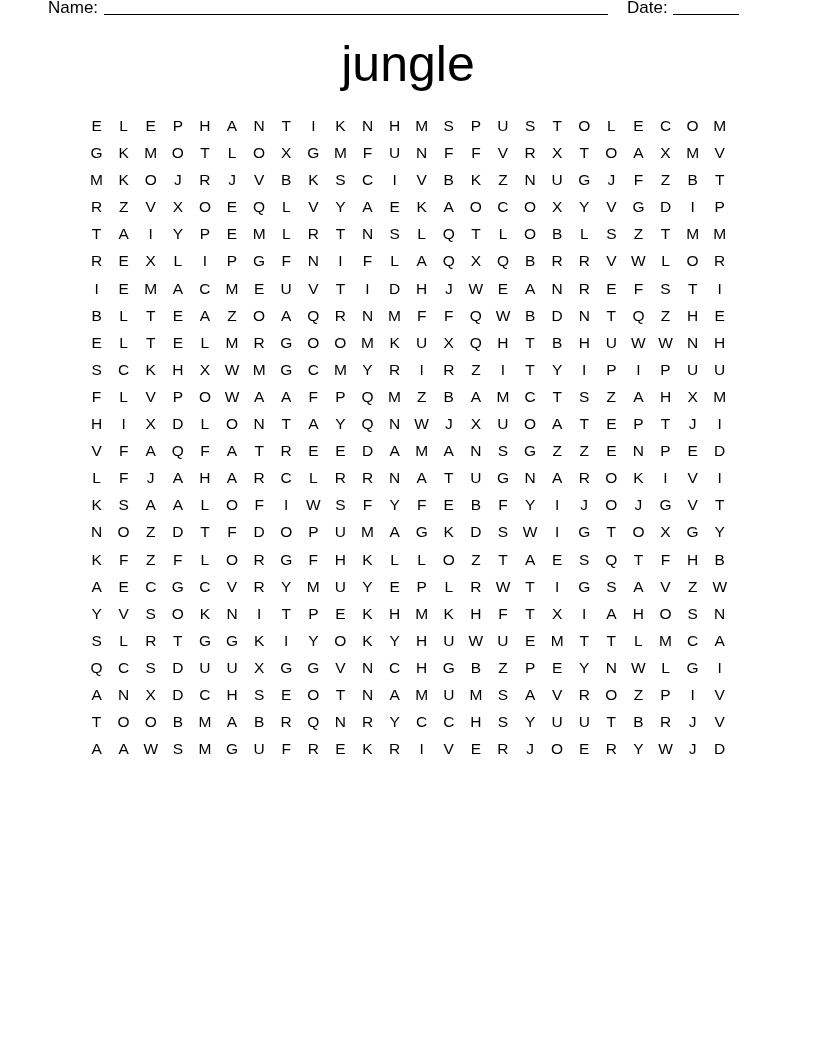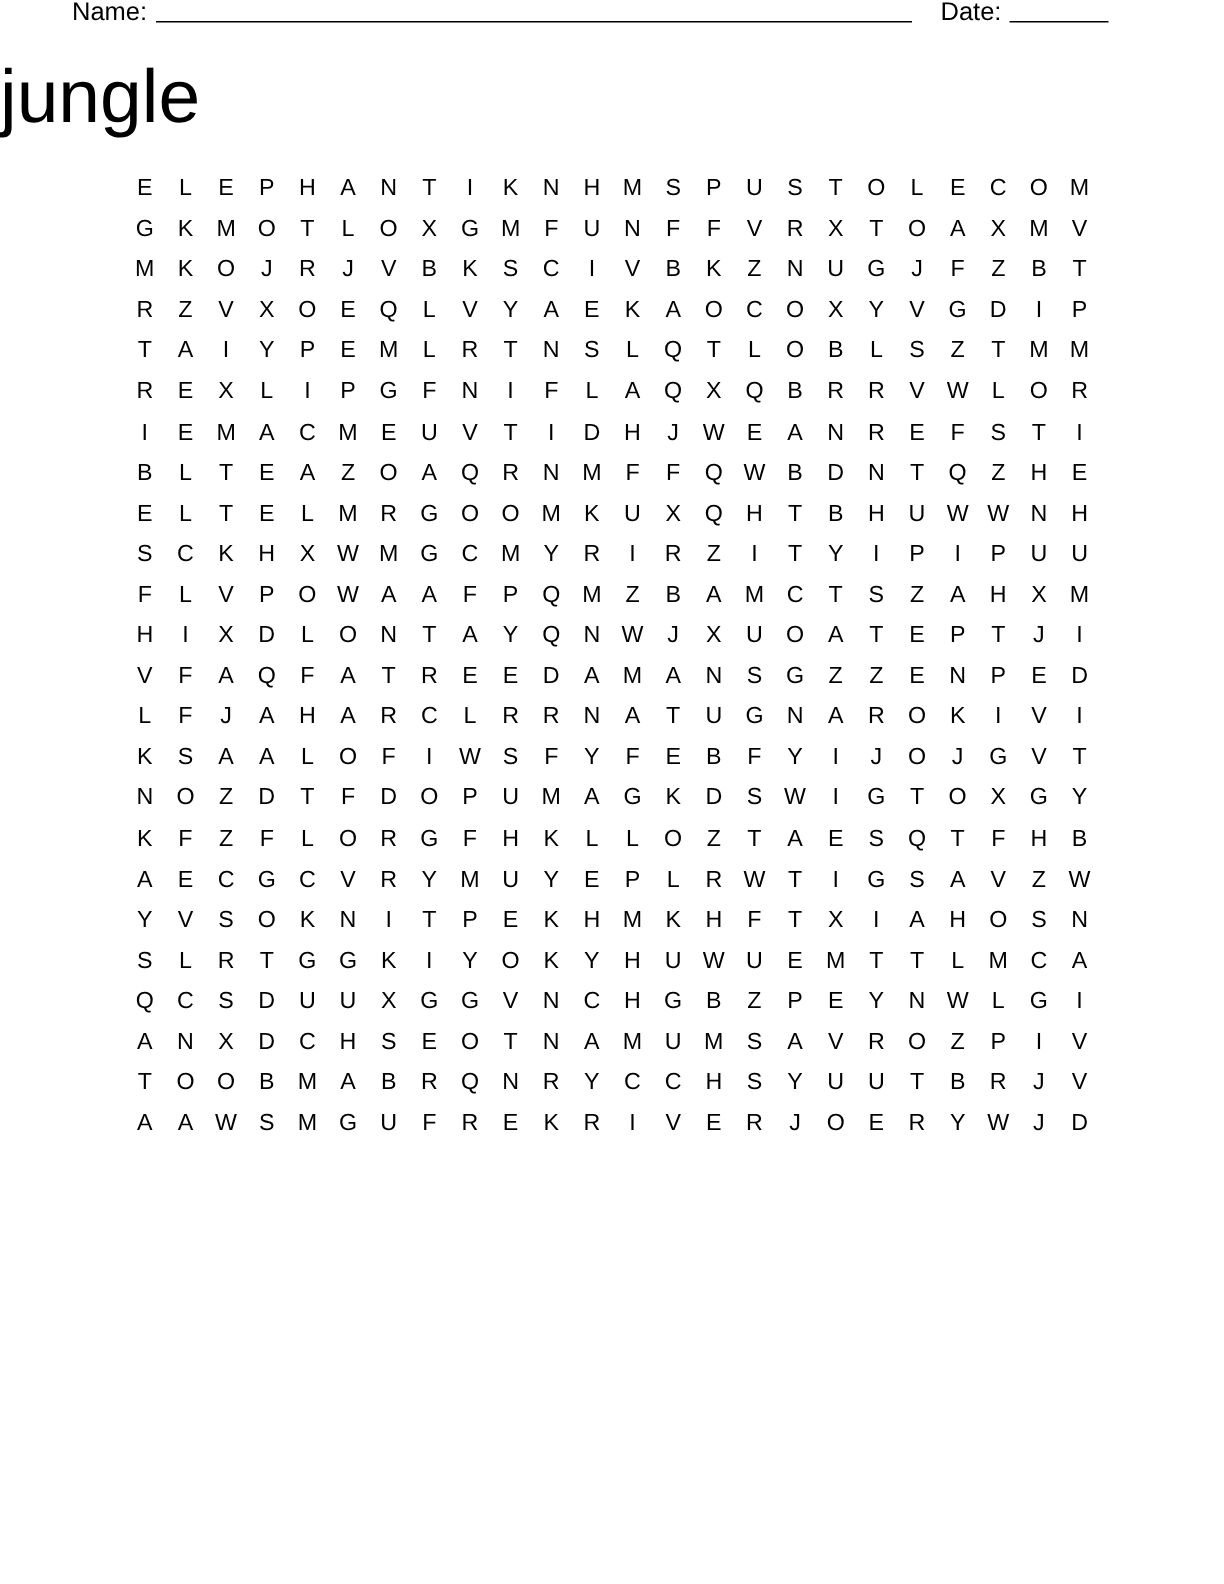--- a/index.html
+++ b/index.html
@@ -6,21 +6,21 @@
     body { width: 816px; height: 1056px; position: relative; overflow: hidden;
            font-family: "Liberation Sans", sans-serif; color: #000; }
     .header { position: absolute; top: -3px; left: 48px; width: 700px; height: 22px;
               font-size: 17px; line-height: 22px; }
     .name-label { position: absolute; left: 0; top: 0; }
     .name-line { position: absolute; left: 56px; top: 0; width: 504px; height: 17px;
                  border-bottom: 1px solid #000; }
     .date-label { position: absolute; left: 579px; top: 0; }
     .date-line { position: absolute; left: 625px; top: 0; width: 66px; height: 17px;
                  border-bottom: 1px solid #000; }
-    .title { position: absolute; top: 34px; left: 0; width: 816px; text-align: left;
+    .title { position: absolute; top: 34px; left: 0; width: 816px; text-align: center;
              font-size: 50px; line-height: 60px; }
     .grid { position: absolute; top: 112px; left: 83px; }
     .grid-row { display: flex; height: 27.1px; }
     .cell { width: 27.1px; text-align: center; font-size: 15.5px; line-height: 27px; }
   </style>
 </head>
 <body>
 
 <div class="header">
   <span class="name-label">Name:</span>

